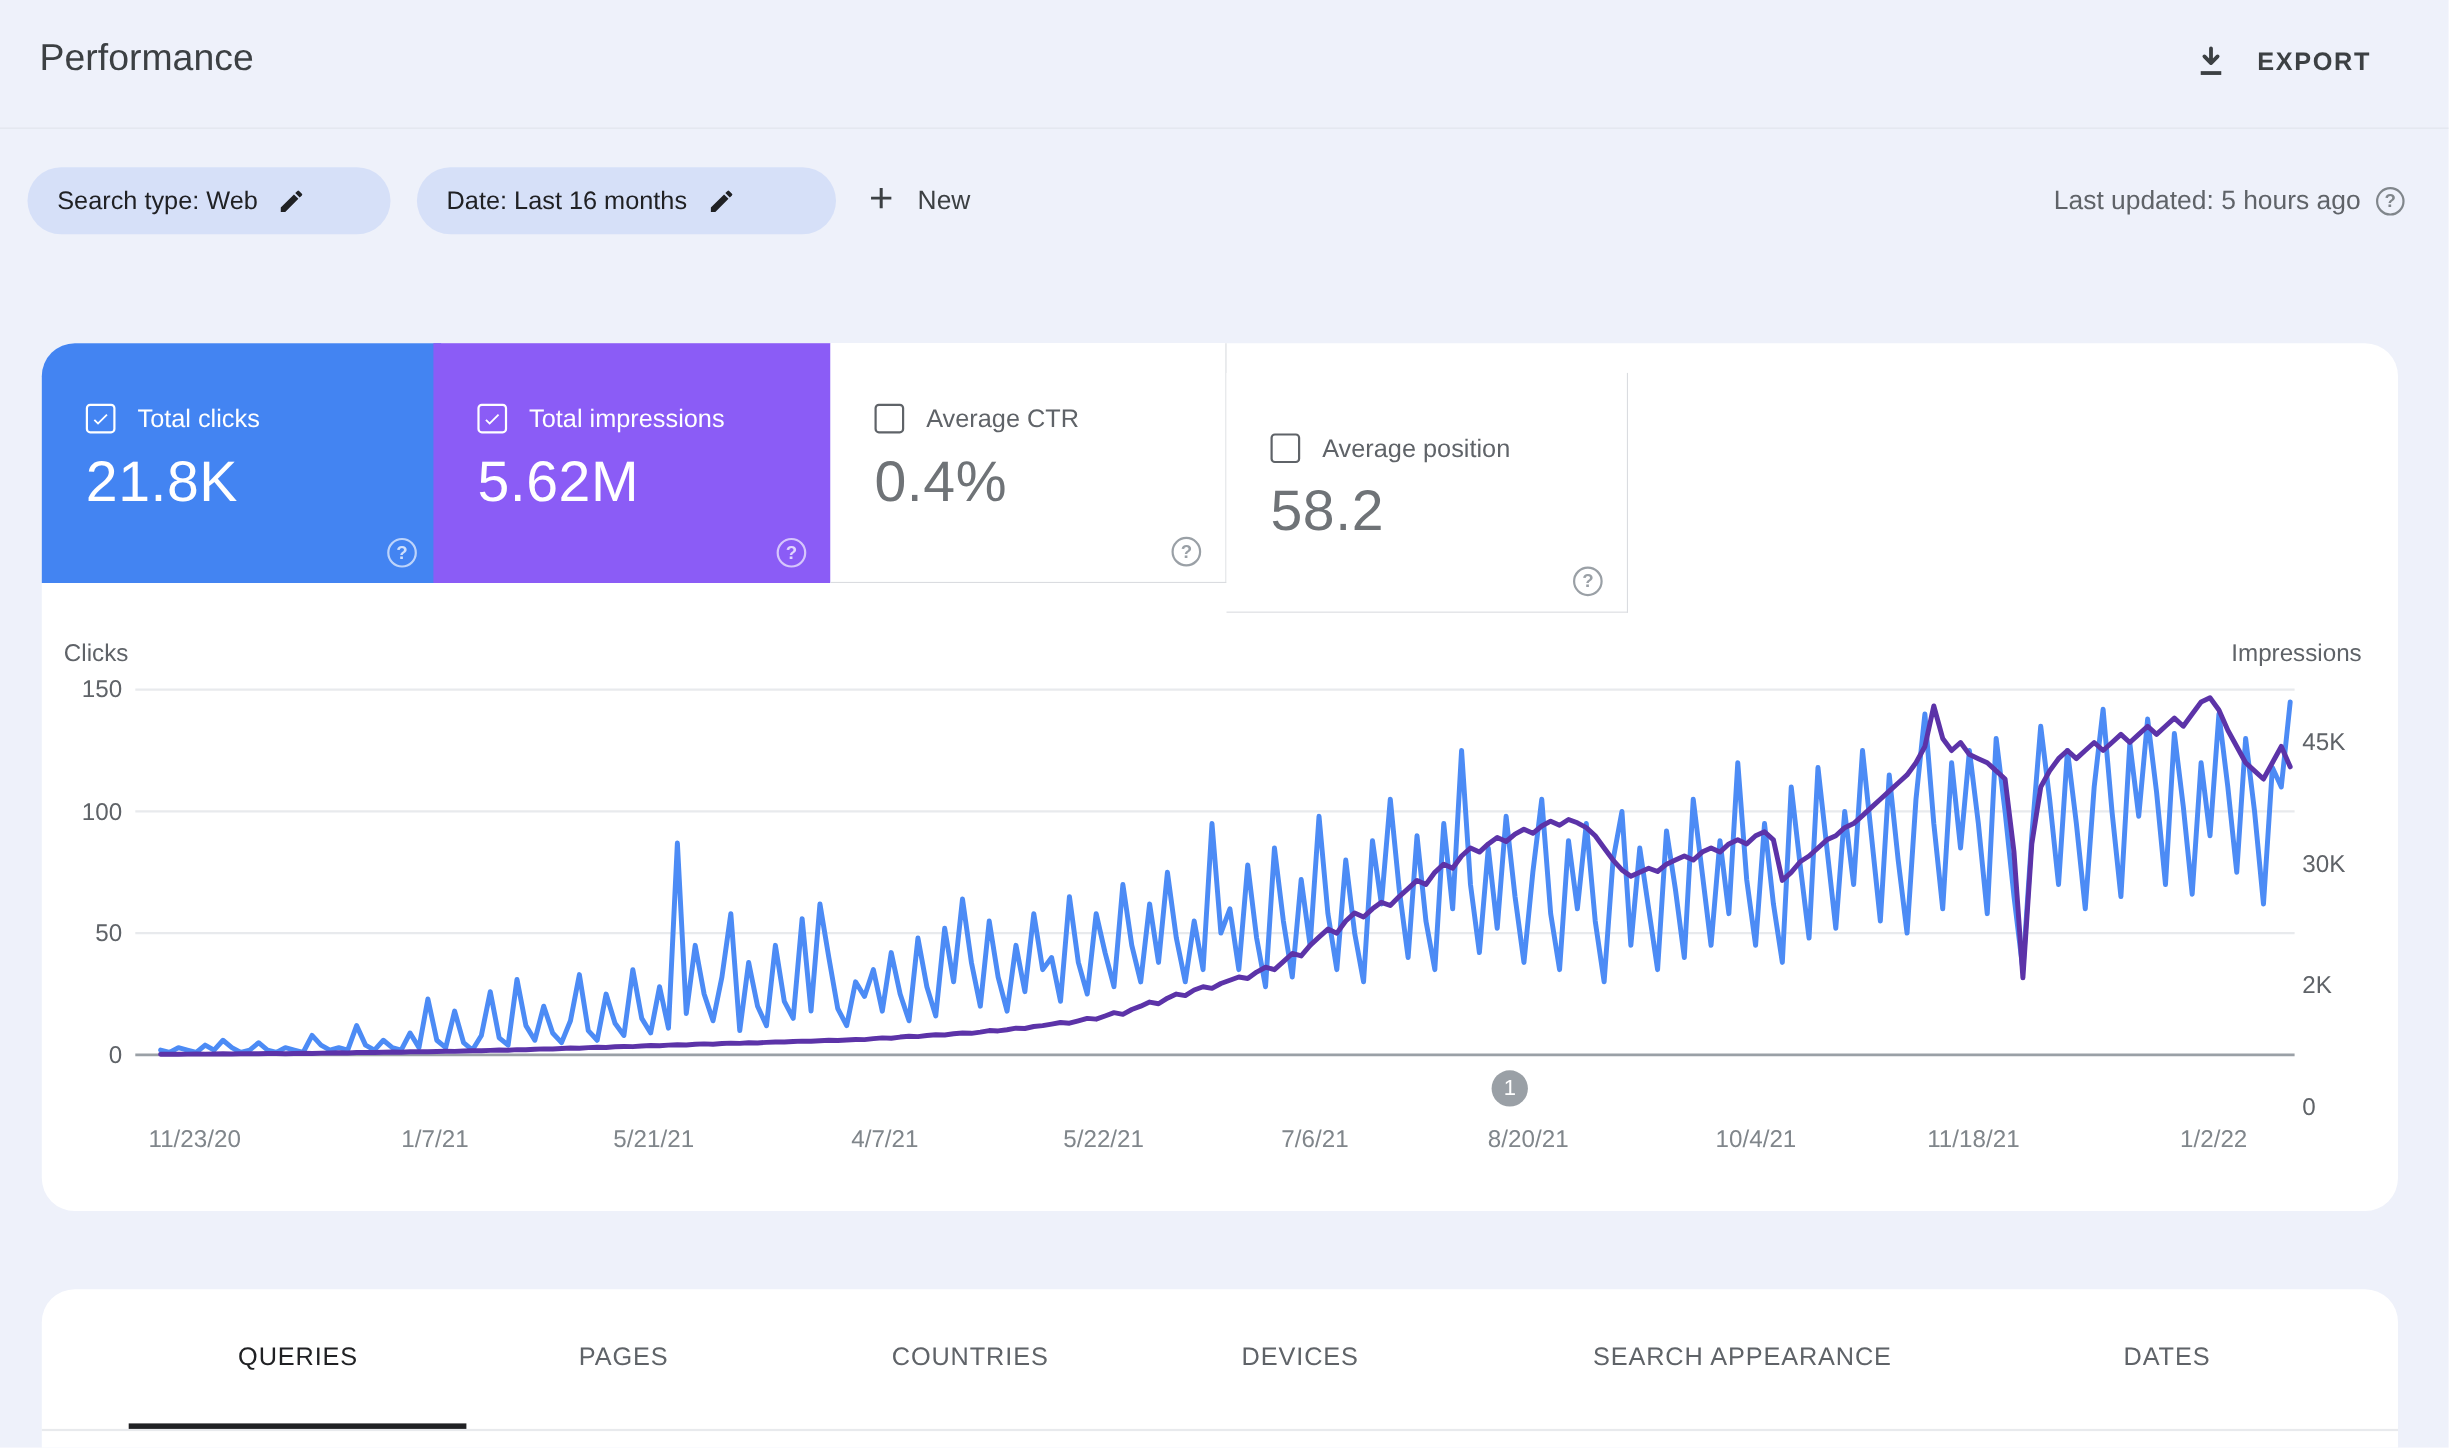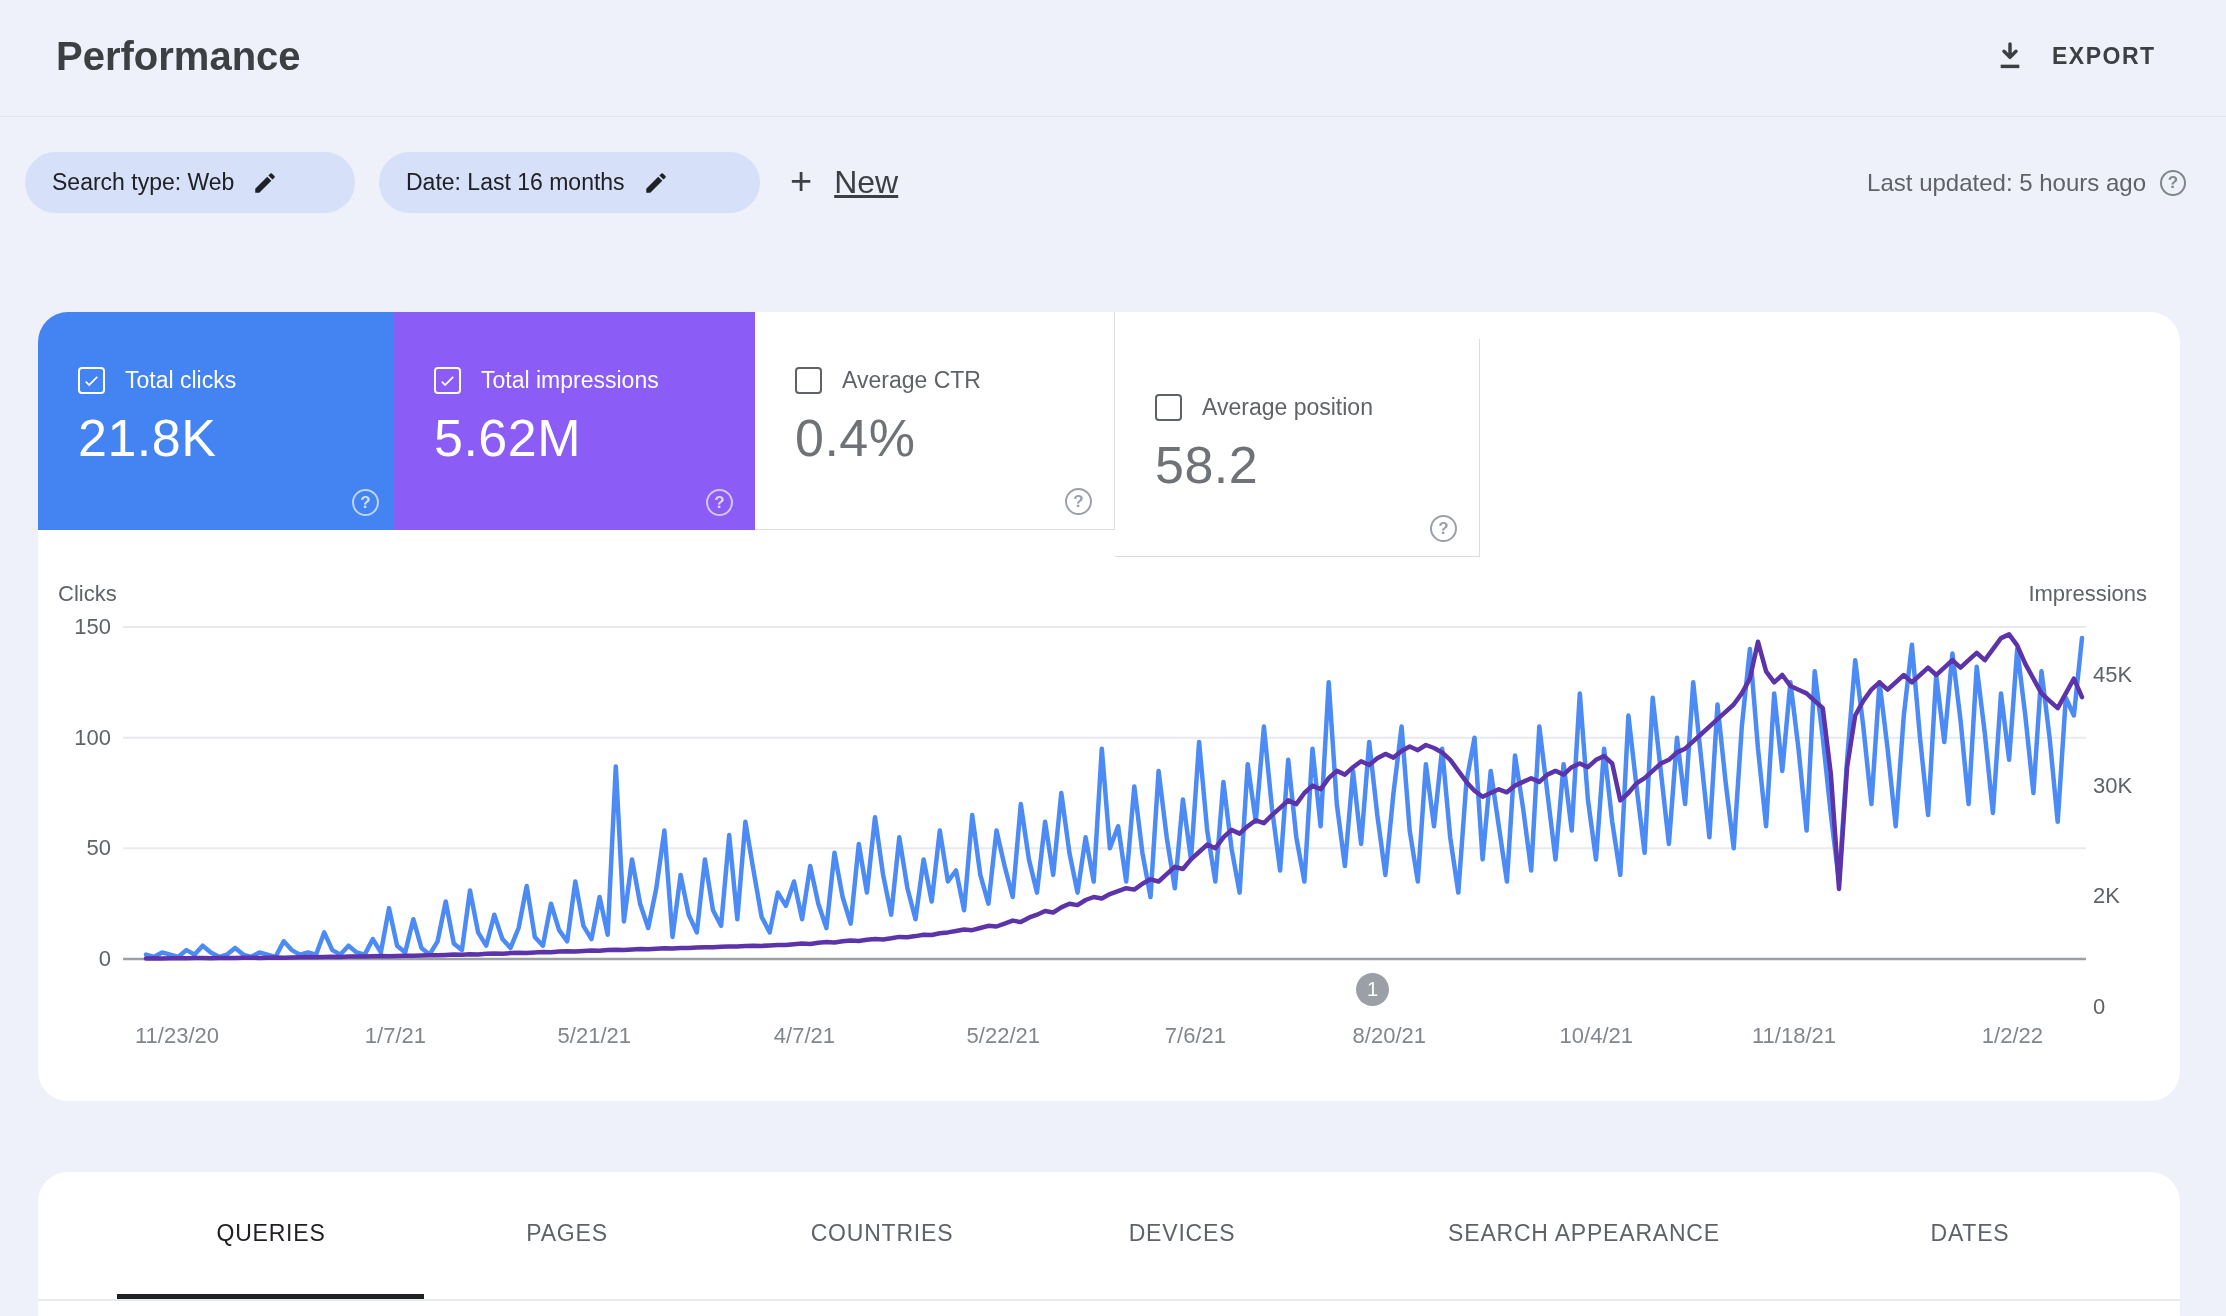--- a/index.html
+++ b/index.html
@@ -7,21 +7,21 @@
   body {
     font-family:"Liberation Sans", sans-serif;
     background:#eef1fa;
     position:relative;
     overflow:hidden;
     color:#202124;
   }
   
   .page-title {
     position:absolute; left:36px; top:34px;
-    font-size:40px; color:#3c4043; font-weight:700;margin-left:20px;
+    font-size:34px; color:#3c4043; font-weight:400;
   }
   .header-divider {
     position:absolute; left:0; top:116px; width:2226px; height:1px;
     background:#e0e4ec;
   }
   .export-btn {
     position:absolute; left:1994px; top:30px; height:52px;
     display:flex; align-items:center; gap:26px; cursor:pointer;
   }
   .export-btn svg { display:block; }
@@ -36,21 +36,21 @@
   }
   .chip-search { left:25px; width:330px; }
   .chip-date { left:379px; width:381px; }
   .chip-label { font-size:23px; font-weight:500; color:#202124; white-space:nowrap; }
   .chip svg { display:block; flex:none; }
   .new-btn {
     position:absolute; left:778px; top:152px; height:61px;
     display:flex; align-items:center; gap:22px; padding:0 12px; cursor:pointer;
   }
   .plus-glyph { font-size:38px; font-weight:400; color:#3c4043; line-height:1; margin-top:-4px; }
-  .new-label { font-size:32px; font-weight:500; color:#3c4043;text-decoration:underline; }
+  .new-label { font-size:24px; font-weight:500; color:#3c4043; }
   .last-updated {
     position:absolute; right:40px; top:168px; height:30px;
     display:flex; align-items:center; gap:14px;
   }
   .last-updated-text { font-size:24px; color:#5f6368; }
   .q-circle {
     width:26px; height:26px; border-radius:50%; border:2px solid #80868b;
     color:#80868b; font-size:17px; display:flex; align-items:center; justify-content:center;
     font-weight:700; flex:none;
   }

